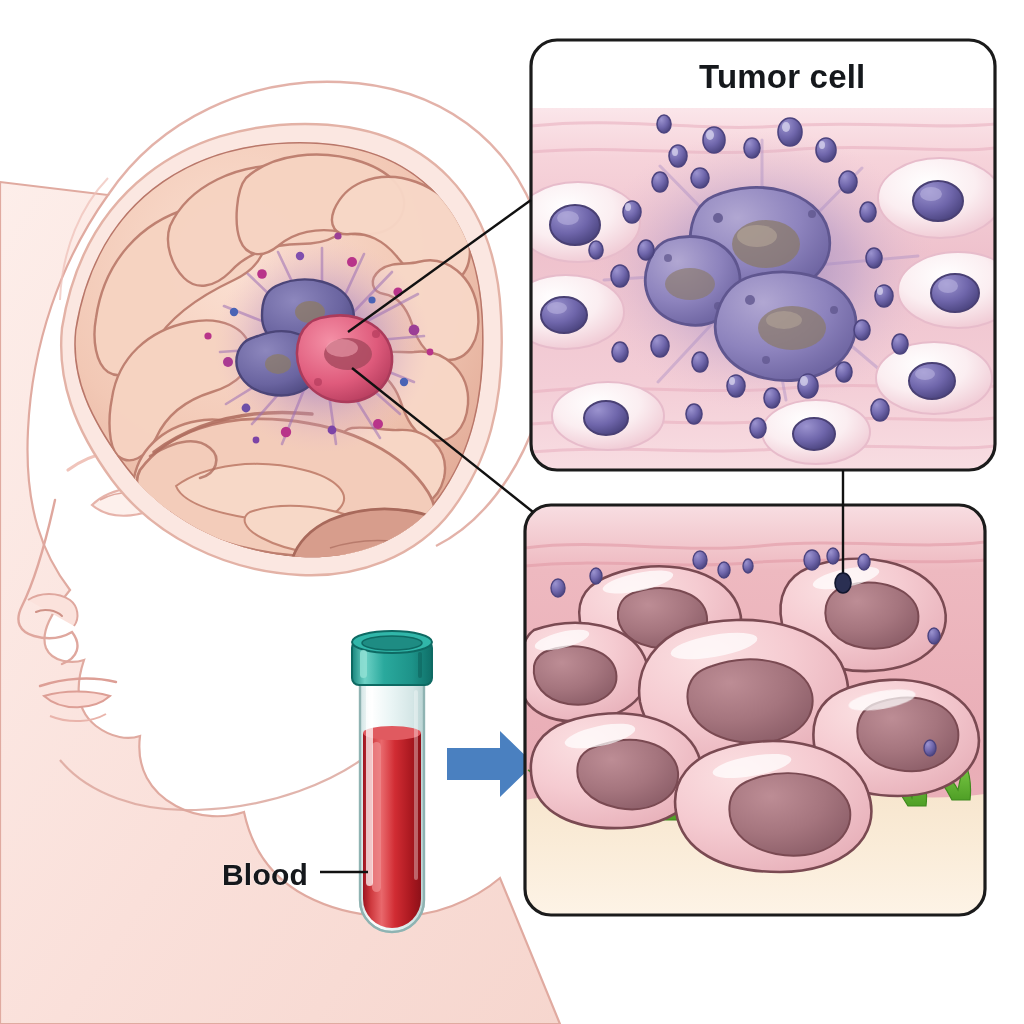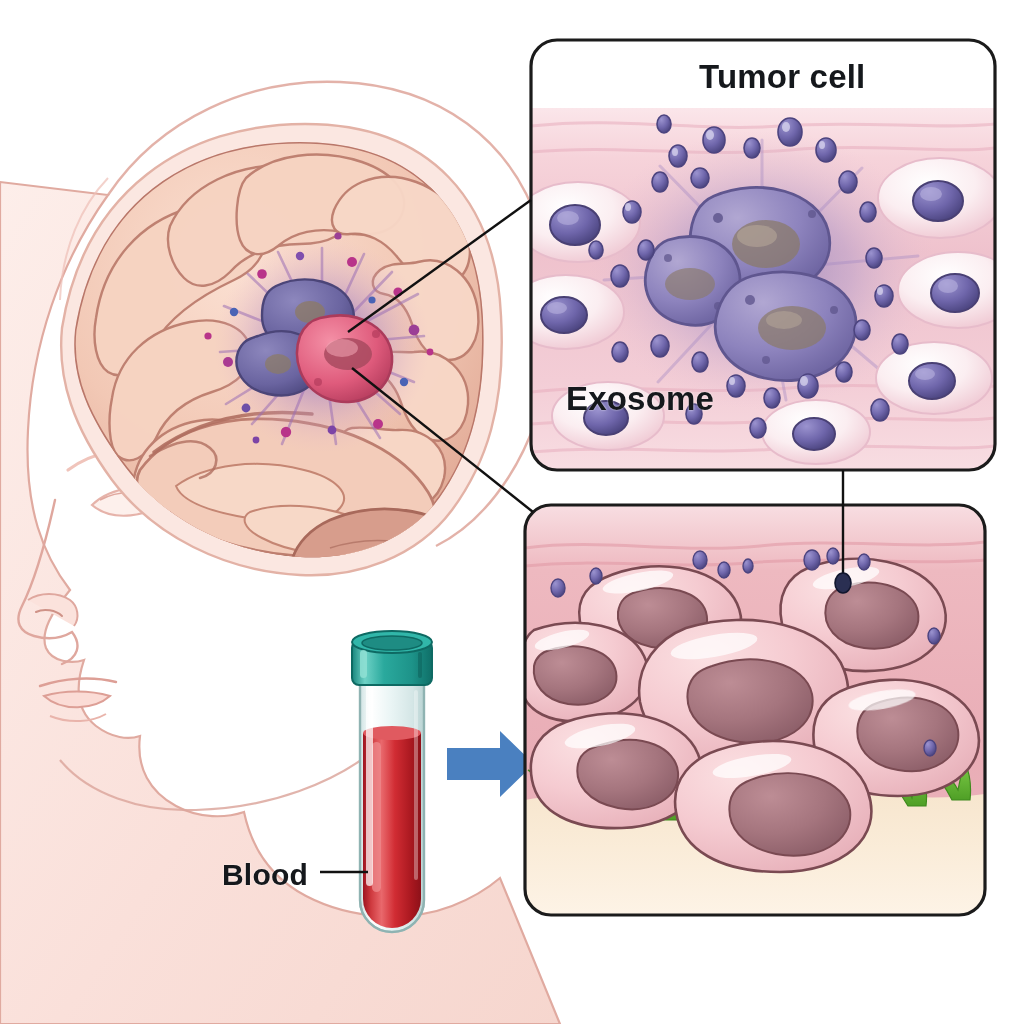--- a/index.html
+++ b/index.html
@@ -562,16 +562,15 @@
     <g stroke="#111111" fill="none" stroke-width="2.4">
       <line x1="348" y1="332" x2="531" y2="200"></line>
       <line x1="352" y1="368" x2="533" y2="512"></line>
       <line x1="843" y1="470" x2="843" y2="578"></line>
       <line x1="320" y1="872" x2="368" y2="872"></line>
     </g>
     <ellipse cx="843" cy="583" rx="8" ry="10" fill="#2a2f52" stroke="#11162e" stroke-width="1.6"></ellipse>
   </svg>
 
   <div class="label" id="lbl-tumor">Tumor cell</div>
-  <div class="label" id="lbl-exosome">Exosome</div>
   <div class="label" id="lbl-blood">Blood</div>
 
 </div>
 
 </body></html>

